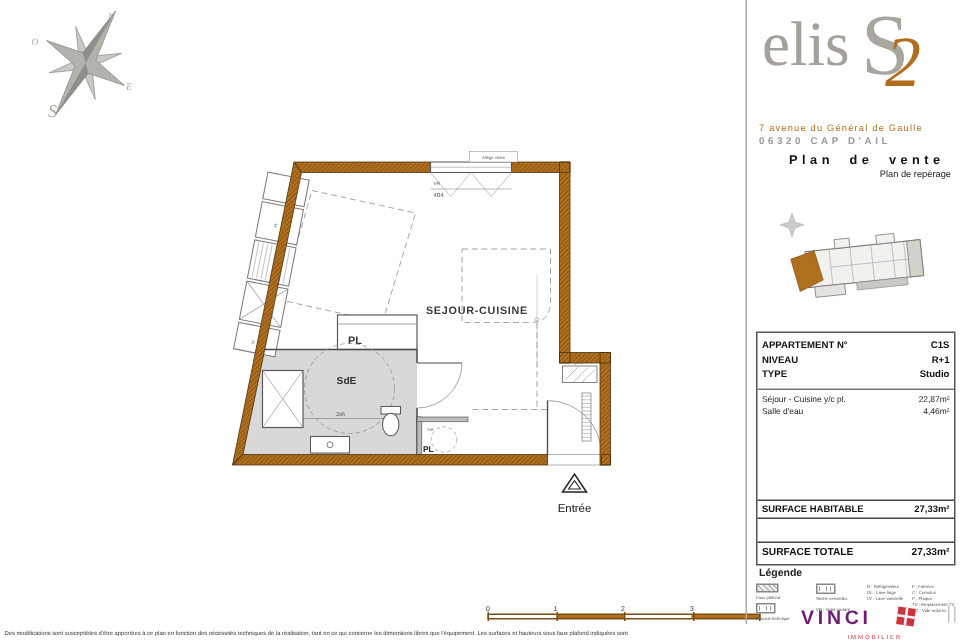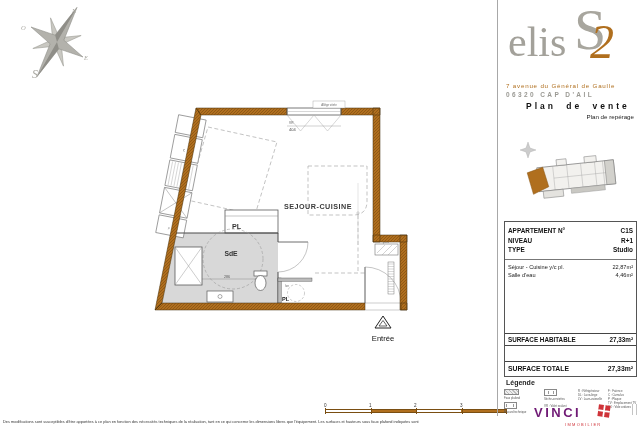--- a/index.html
+++ b/index.html
@@ -3,21 +3,21 @@
 <meta charset="utf-8">
 <style>
   * { margin:0; padding:0; box-sizing:border-box; }
   body { font-family:"Liberation Sans", sans-serif; background:#fff; }
   .page { position:relative; width:640px; height:429px; background:#fff; overflow:hidden; }
   .divider { position:absolute; left:497px; top:0; width:1px; height:416px; background:#a8a8a8; }
 
   
   .panel { position:absolute; left:498px; top:0; width:142px; height:429px; }
   .logo { position:absolute; left:0; top:4px; width:140px; height:74px; font-family:"Liberation Serif", serif; }
-  .logo .elis { position:absolute; left:10px; top:14px; font-size:42px; color:#a3a19a; letter-spacing:0; }
+  .logo .elis { position:absolute; left:10px; top:2px; font-size:42px; color:#a3a19a; letter-spacing:0; }
   .logo .bigS { position:absolute; left:76px; top:-8px; font-size:58px; color:#a8a69e; }
   .logo .two  { position:absolute; left:92px; top:10px; font-size:48px; font-style:italic; color:#b06f1e; }
   .addr1 { position:absolute; left:8px; top:82px; width:130px; font-size:6.2px; color:#b06f1e; letter-spacing:0.8px; }
   .addr2 { position:absolute; left:8px; top:91px; width:130px; font-size:6.5px; color:#9a9993; letter-spacing:2.4px; font-weight:bold; }
   .docTitle { position:absolute; left:8px; top:101px; width:130px; font-size:8.5px; color:#111; letter-spacing:3px; word-spacing:5px; font-weight:bold;padding-left:20px; }
   .docSub { position:absolute; left:8px; top:113px; width:128px; font-size:6.2px; color:#222; text-align:right; }
 
   .keyplan { position:absolute; left:16px; top:136px; }
 
   .infotable { position:absolute; left:6px; top:221px; width:133px; height:156px; border:1px solid #555; background:#fff; }

